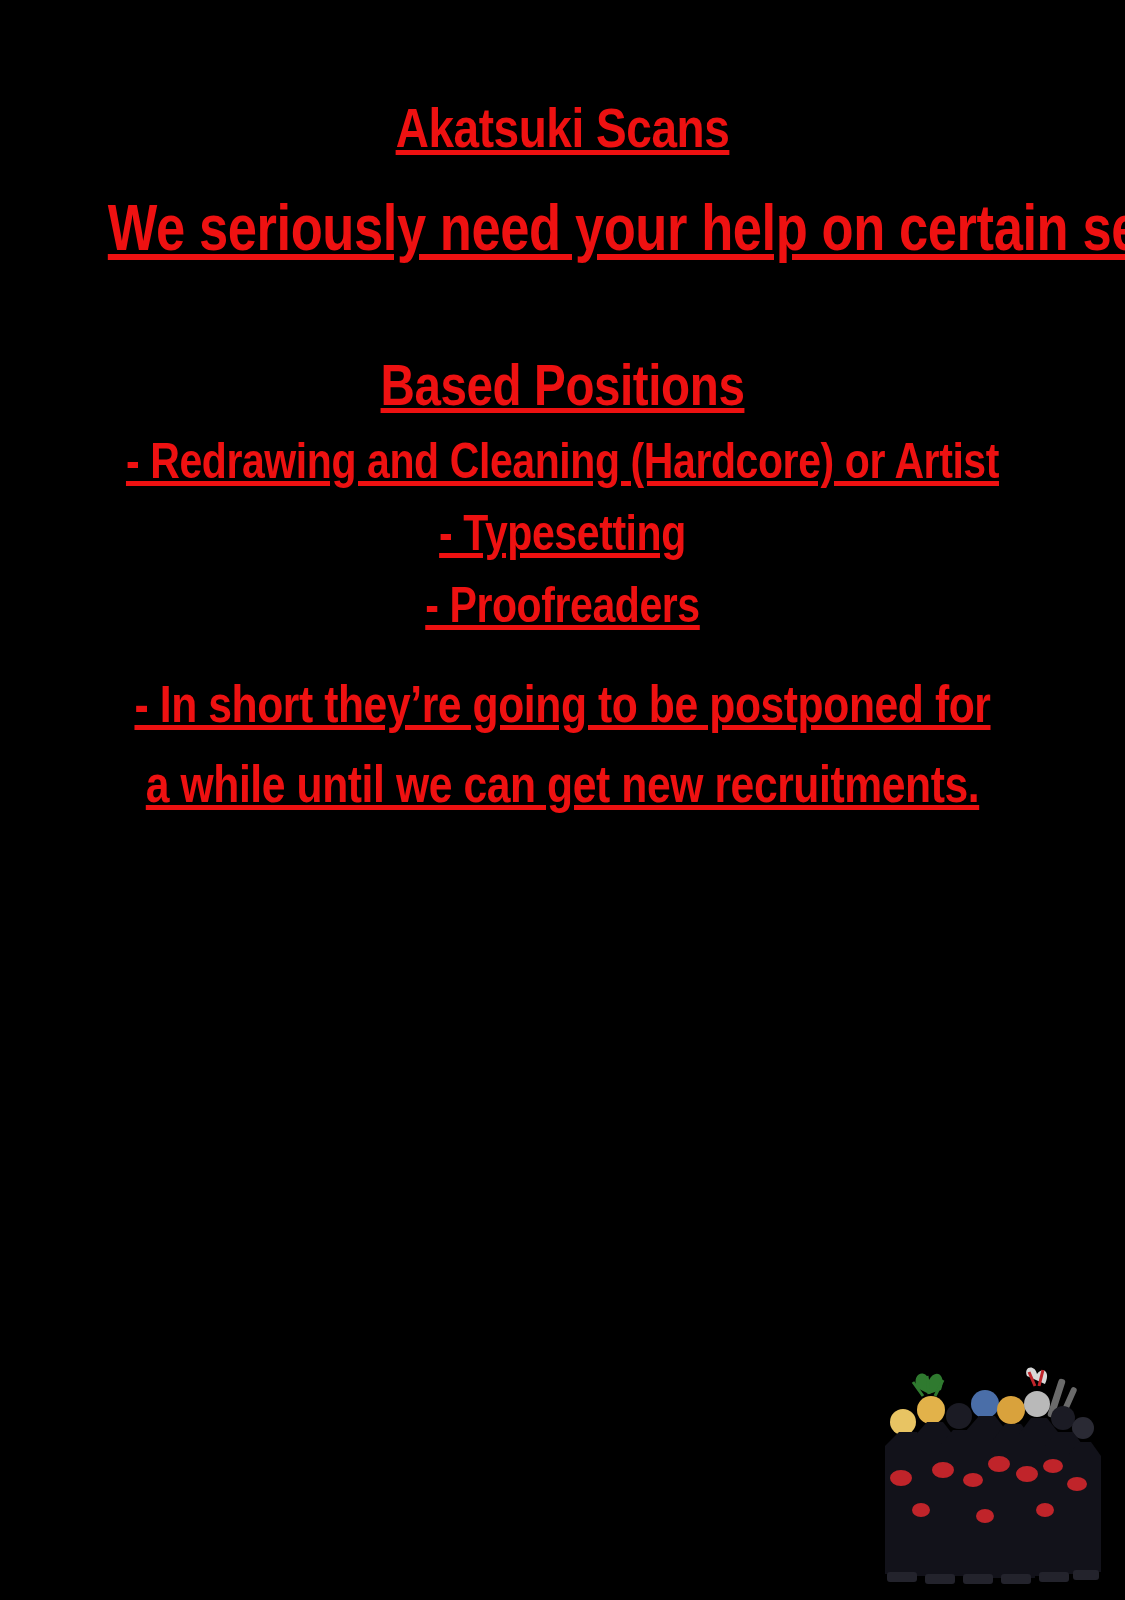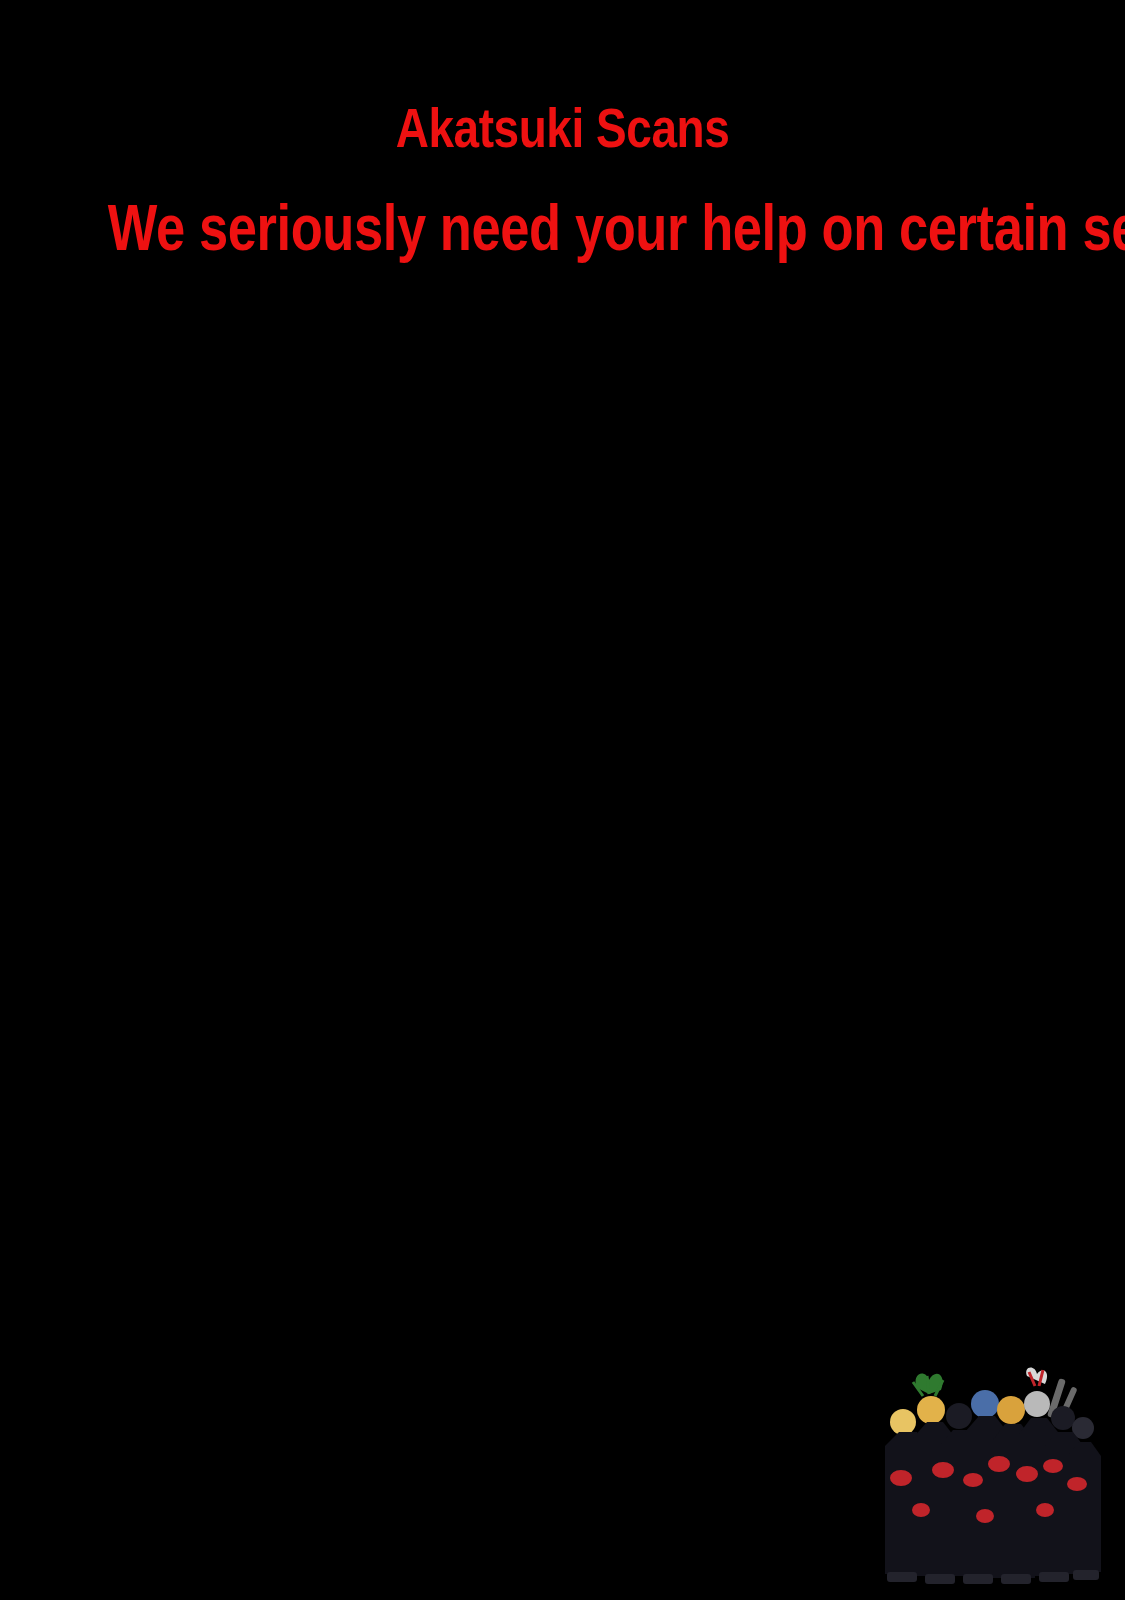--- a/index.html
+++ b/index.html
@@ -31,21 +31,21 @@
   .line {
     color: #ee1111;
     font-family: "Liberation Sans Narrow", "Liberation Sans", sans-serif;
     font-weight: 700;
     letter-spacing: -0.5px;
     transform: scaleX(0.82);
     transform-origin: center center;
     white-space: nowrap;
     line-height: 1.0;
   }
-  .group { margin: 8px; padding: 0; }
+  .group { margin: 8px; padding: 0; text-decoration: underline; }
 
   .header-title {
     font-size: 56px;
     margin-top: 100px;
   }
   .header-sub {
     font-size: 64px;
     margin-top: 40px;
   }
   .series-list { margin-top: 84px; }
@@ -81,21 +81,31 @@
 <div class="page">
 
   <div class="content">
 
     <div class="group">
       <div class="line header-title">Akatsuki Scans</div>
       <div class="line header-sub">We seriously need your help on certain series.</div>
     </div>
 
 
+    <div class="group">
+      <div class="line positions-title">Based Positions</div>
+      <div class="line positions-item">- Redrawing and Cleaning (Hardcore) or Artist</div>
+      <div class="line positions-item">- Typesetting</div>
+      <div class="line positions-item">- Proofreaders</div>
+    </div>
 
+    <div class="group">
+      <div class="line note-line first">- In short they’re going to be postponed for</div>
+      <div class="line note-line">a while until we can get new recruitments.</div>
+    </div>
 
   </div>
 
   <div class="logo">
     <svg viewBox="0 0 230 230" width="230" height="230" aria-hidden="true">
 
       <g>
 
         <path d="M40 28 C 34 14, 48 8, 52 20 C 58 8, 70 14, 64 30 L 52 34 Z" fill="#2f7a2f"></path>
         <path d="M36 22 L 46 36 M 50 16 L 52 34 M 66 20 L 58 36" stroke="#2f7a2f" stroke-width="3"></path>

